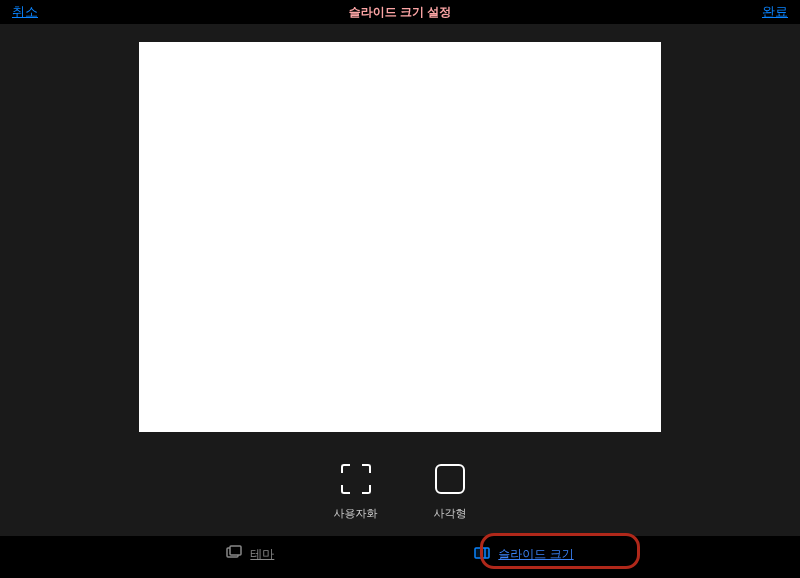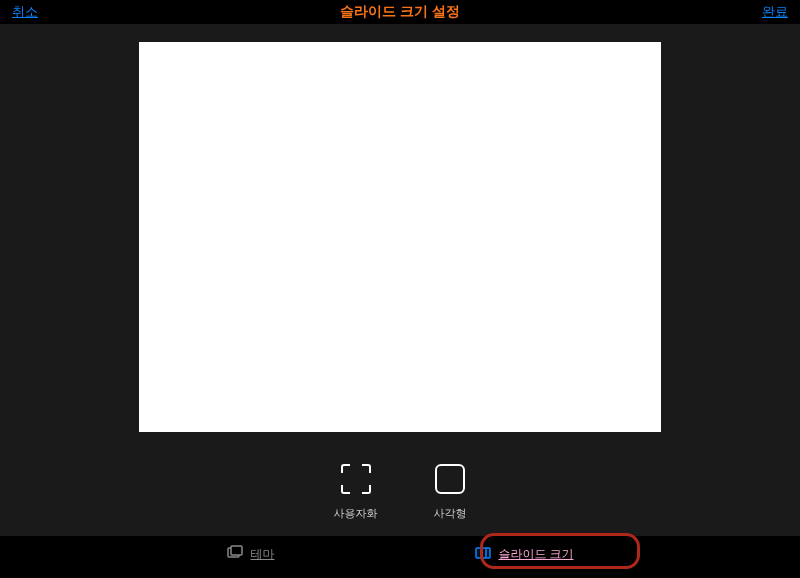--- a/index.html
+++ b/index.html
@@ -19,22 +19,22 @@
       padding: 0 12px;
       text-decoration: underline;
     }
     .header-btn {
       color: #0a84ff;
       font-size: 13px;
       cursor: pointer;
       text-decoration: underline;
     }
     .header-title {
-      color: #f97316;
-      font-size: 14px;
+      color: #fca5a5;
+      font-size: 12px;
       font-weight: 600;
       position: absolute;
       left: 50%;
       transform: translateX(-50%);
       text-align: right;
     }
     .main {
       background: #1a1a1a;
       height: 512px;
       display: flex;
@@ -99,24 +99,23 @@
       align-items: center;
       justify-content: center;
       gap: 200px;
       position: relative;
     }
     .footer-item {
       display: flex;
       align-items: center;
       gap: 8px;
       cursor: pointer;
-      font-family: Liberation Serif, serif;
     }
     .footer-item.inactive { color: #888; }
-    .footer-item.active { color: #f9a8d4; }
+    .footer-item.active { color: #3b82f6; }
     .footer-label {
       font-size: 12px;
     }
     .footer-item.active .footer-label { text-decoration: underline; }
     .theme-icon svg { width: 16px; height: 14px; }
     .size-icon svg { width: 16px; height: 12px; }
     .highlight-ring {
       position: absolute;
       border: 3px solid #b0281a;
       border-radius: 14px;

